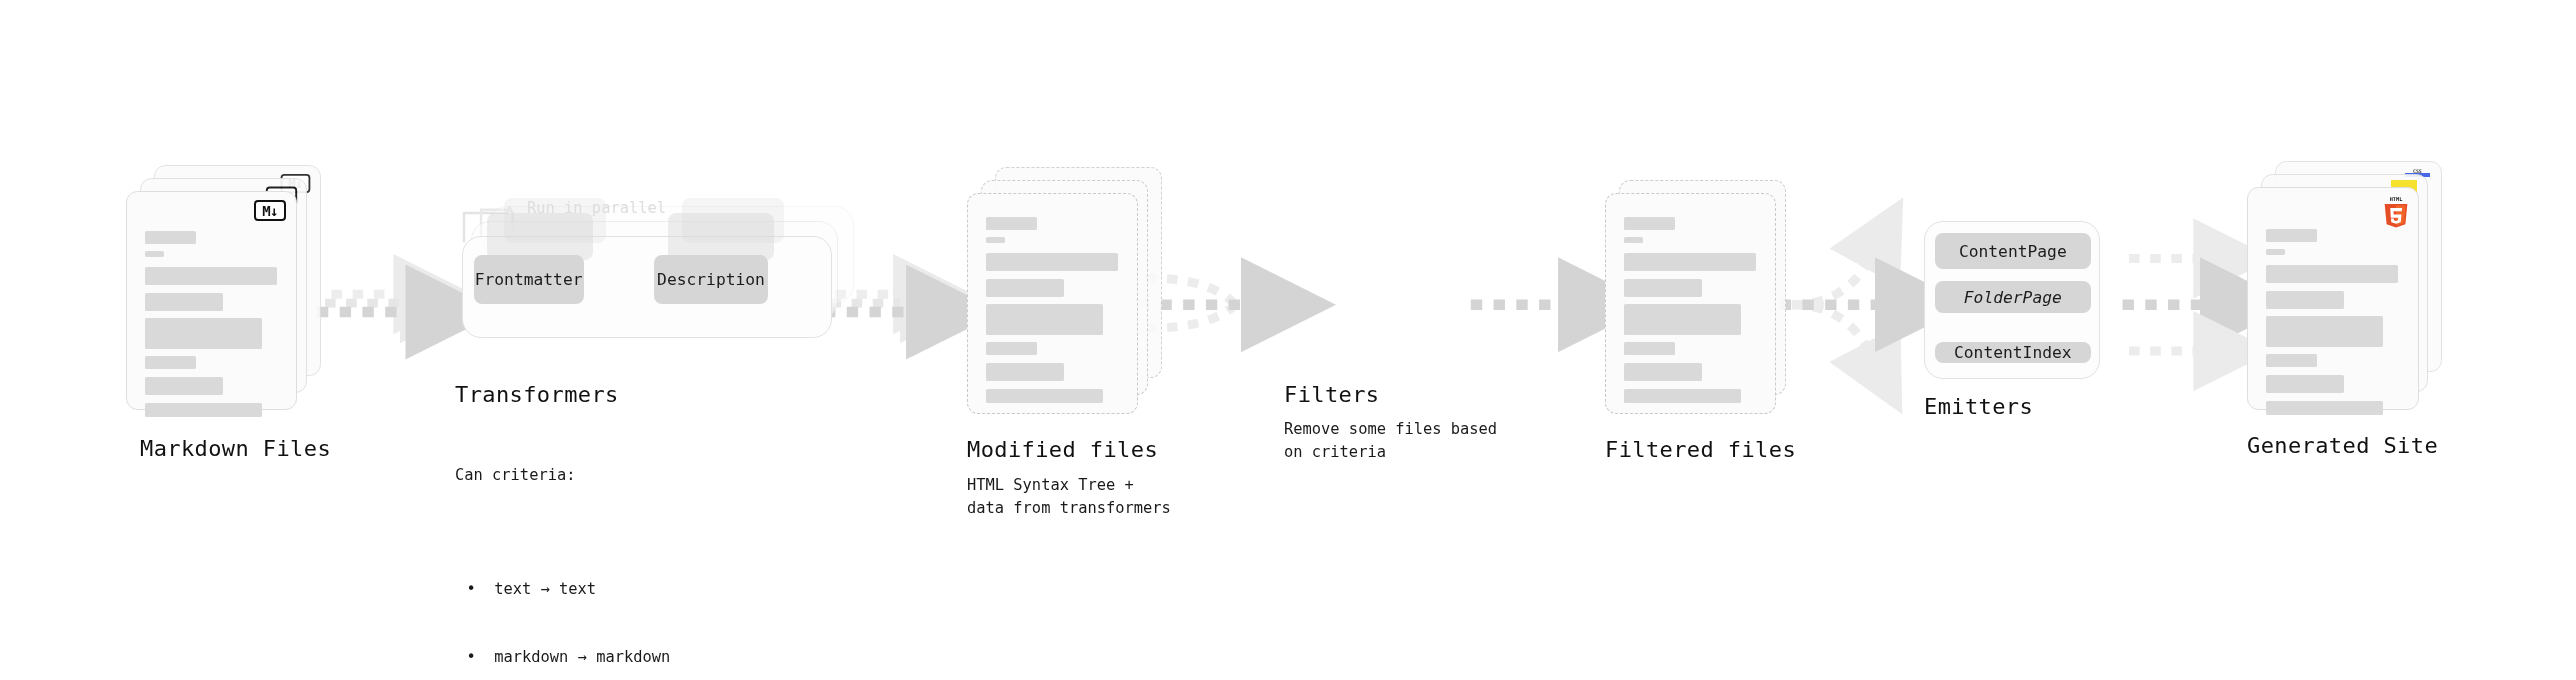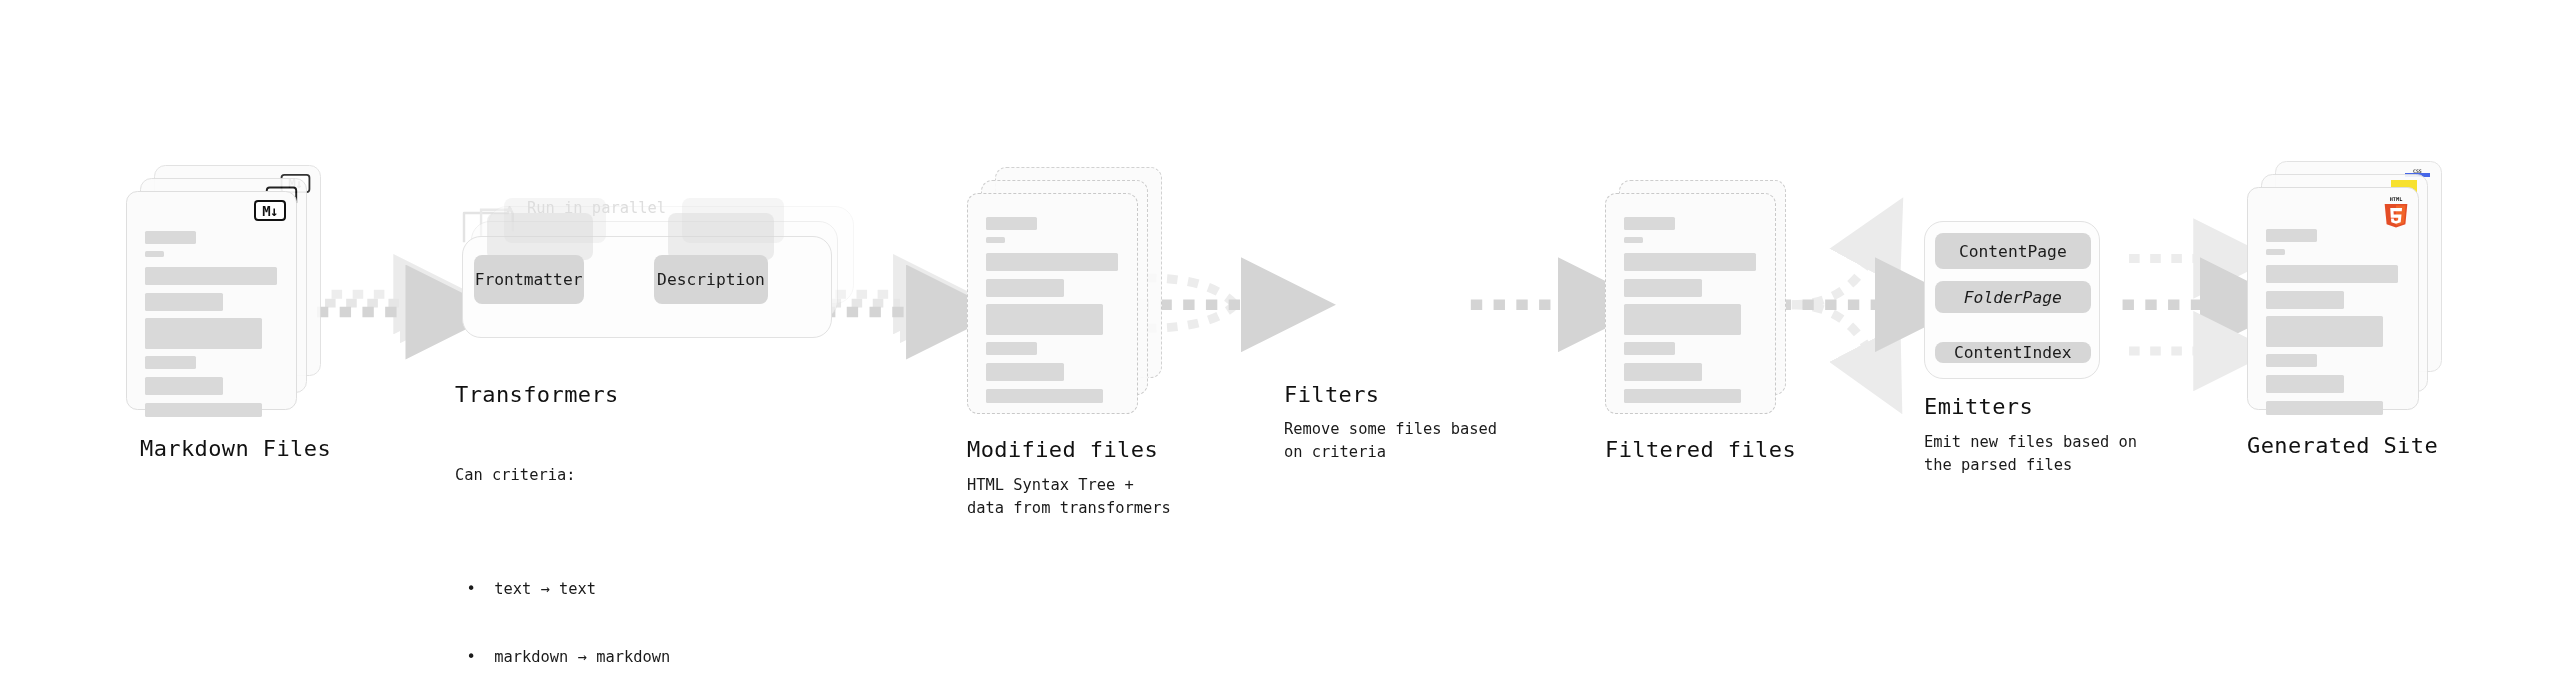--- a/index.html
+++ b/index.html
@@ -243,22 +243,20 @@
   <div class="title" style="left:1605px; top:437px;">Filtered files</div>
 
   <div class="node" style="left:1924px; top:221px;">
     <div class="group-box" style="position:relative; left:0; top:0; width:176px; height:158px;">
       <div class="pill" style="left:9.8px; top:11.4px; width:156px; height:36px;">ContentPage</div>
       <div class="pill" style="left:9.8px; top:59px; width:156px; height:32px;font-style:italic;">FolderPage</div>
       <div class="pill" style="left:9.8px; top:120px; width:156px; height:21px;text-align:center;">ContentIndex</div>
     </div>
   </div>
   <div class="title" style="left:1924px; top:394px;">Emitters</div>
-  <div class="caption" style="left:1924px; top:431px;">Emit new files based on
-the parsed files</div>
 
   <div class="node" style="left:2247px; top:187px;">
     <div class="doc-stack" style="width:175px; height:223px;">
       <div class="doc-card back2" style="width:167px; height:211px;">
         <div class="badge css-badge" style="right:11.4px; top:6.5px;">
           <div class="txt">CSS</div>
           <div class="bar"></div>
         </div>
       </div>
       <div class="doc-card back1" style="width:167px; height:218px;">

